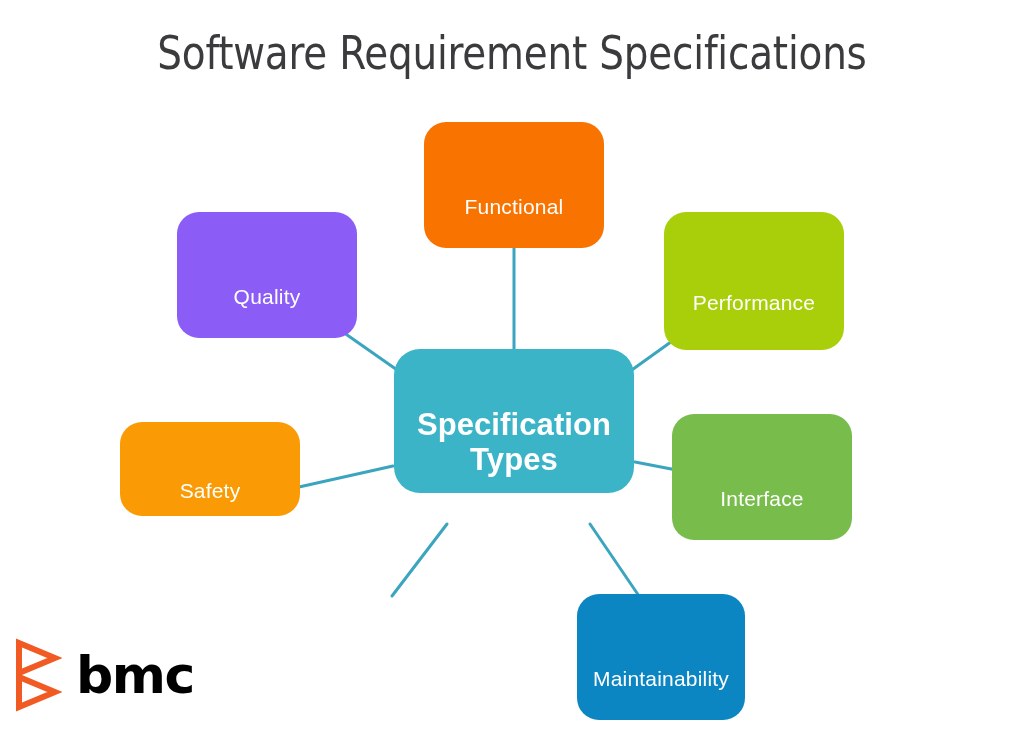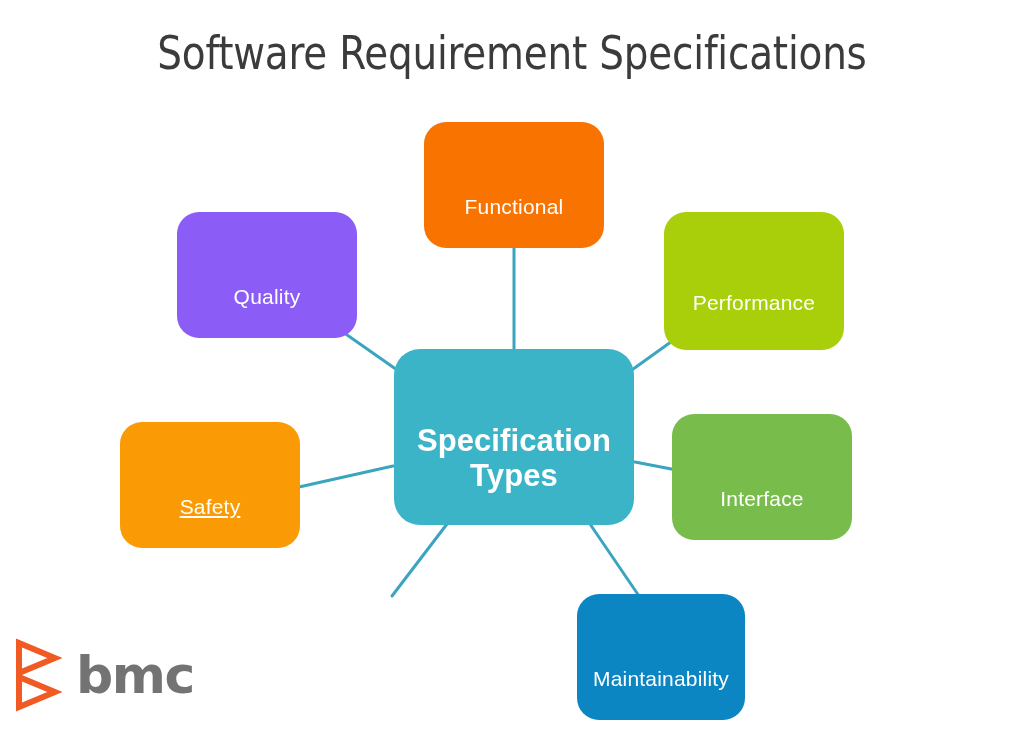--- a/index.html
+++ b/index.html
@@ -63,21 +63,21 @@
     line-height: 1.12;
     padding: 0 8px;
     margin-top: 44px;
   }
 
   
   #node-center {
     left: 394px;
     top: 349px;
     width: 240px;
-    height: 176px;
+    height: 144px;
     background: #3cb4c8;
     border-radius: 26px;
   }
   #node-center .node-label {
     font-size: 31px;
     font-weight: 700;
     letter-spacing: 0.1px;
   }
 
   
@@ -87,23 +87,22 @@
   }
   #node-quality {
     left: 177px;  top: 212px;  width: 180px; height: 126px;
     background: #8b5cf6;
   }
   #node-performance {
     left: 664px;  top: 212px;  width: 180px; height: 138px;
     background: #a9cf0b;
   }
   #node-safety {
-    left: 120px;  top: 422px;  width: 180px; height: 126px;
+    left: 120px;  top: 422px;  width: 180px; height: 94px;
     background: #fa9b05;
-    text-decoration: underline;
   }
   #node-interface {
     left: 672px;  top: 414px;  width: 180px; height: 126px;
     background: #78bd4c;
   }
   #node-reliability {
     left: 290px;  top: 594px;  width: 180px; height: 126px;
     background: #4cc3d9;
   }
   #node-maintainability {
@@ -130,21 +129,21 @@
   }
   #bmc-mark {
     width: 48px;
     height: 74px;
     flex: 0 0 auto;
   }
   #bmc-wordmark {
     margin-left: 14px;
     font-size: 52px;
     font-weight: 700;
-    color: #737373;
+    color: #000000;
     letter-spacing: -1.5px;
     line-height: 1;
     font-family: "DejaVu Sans", "Liberation Sans", sans-serif;
   }
 </style>
 </head>
 <body>
 
 <div id="stage">
 

